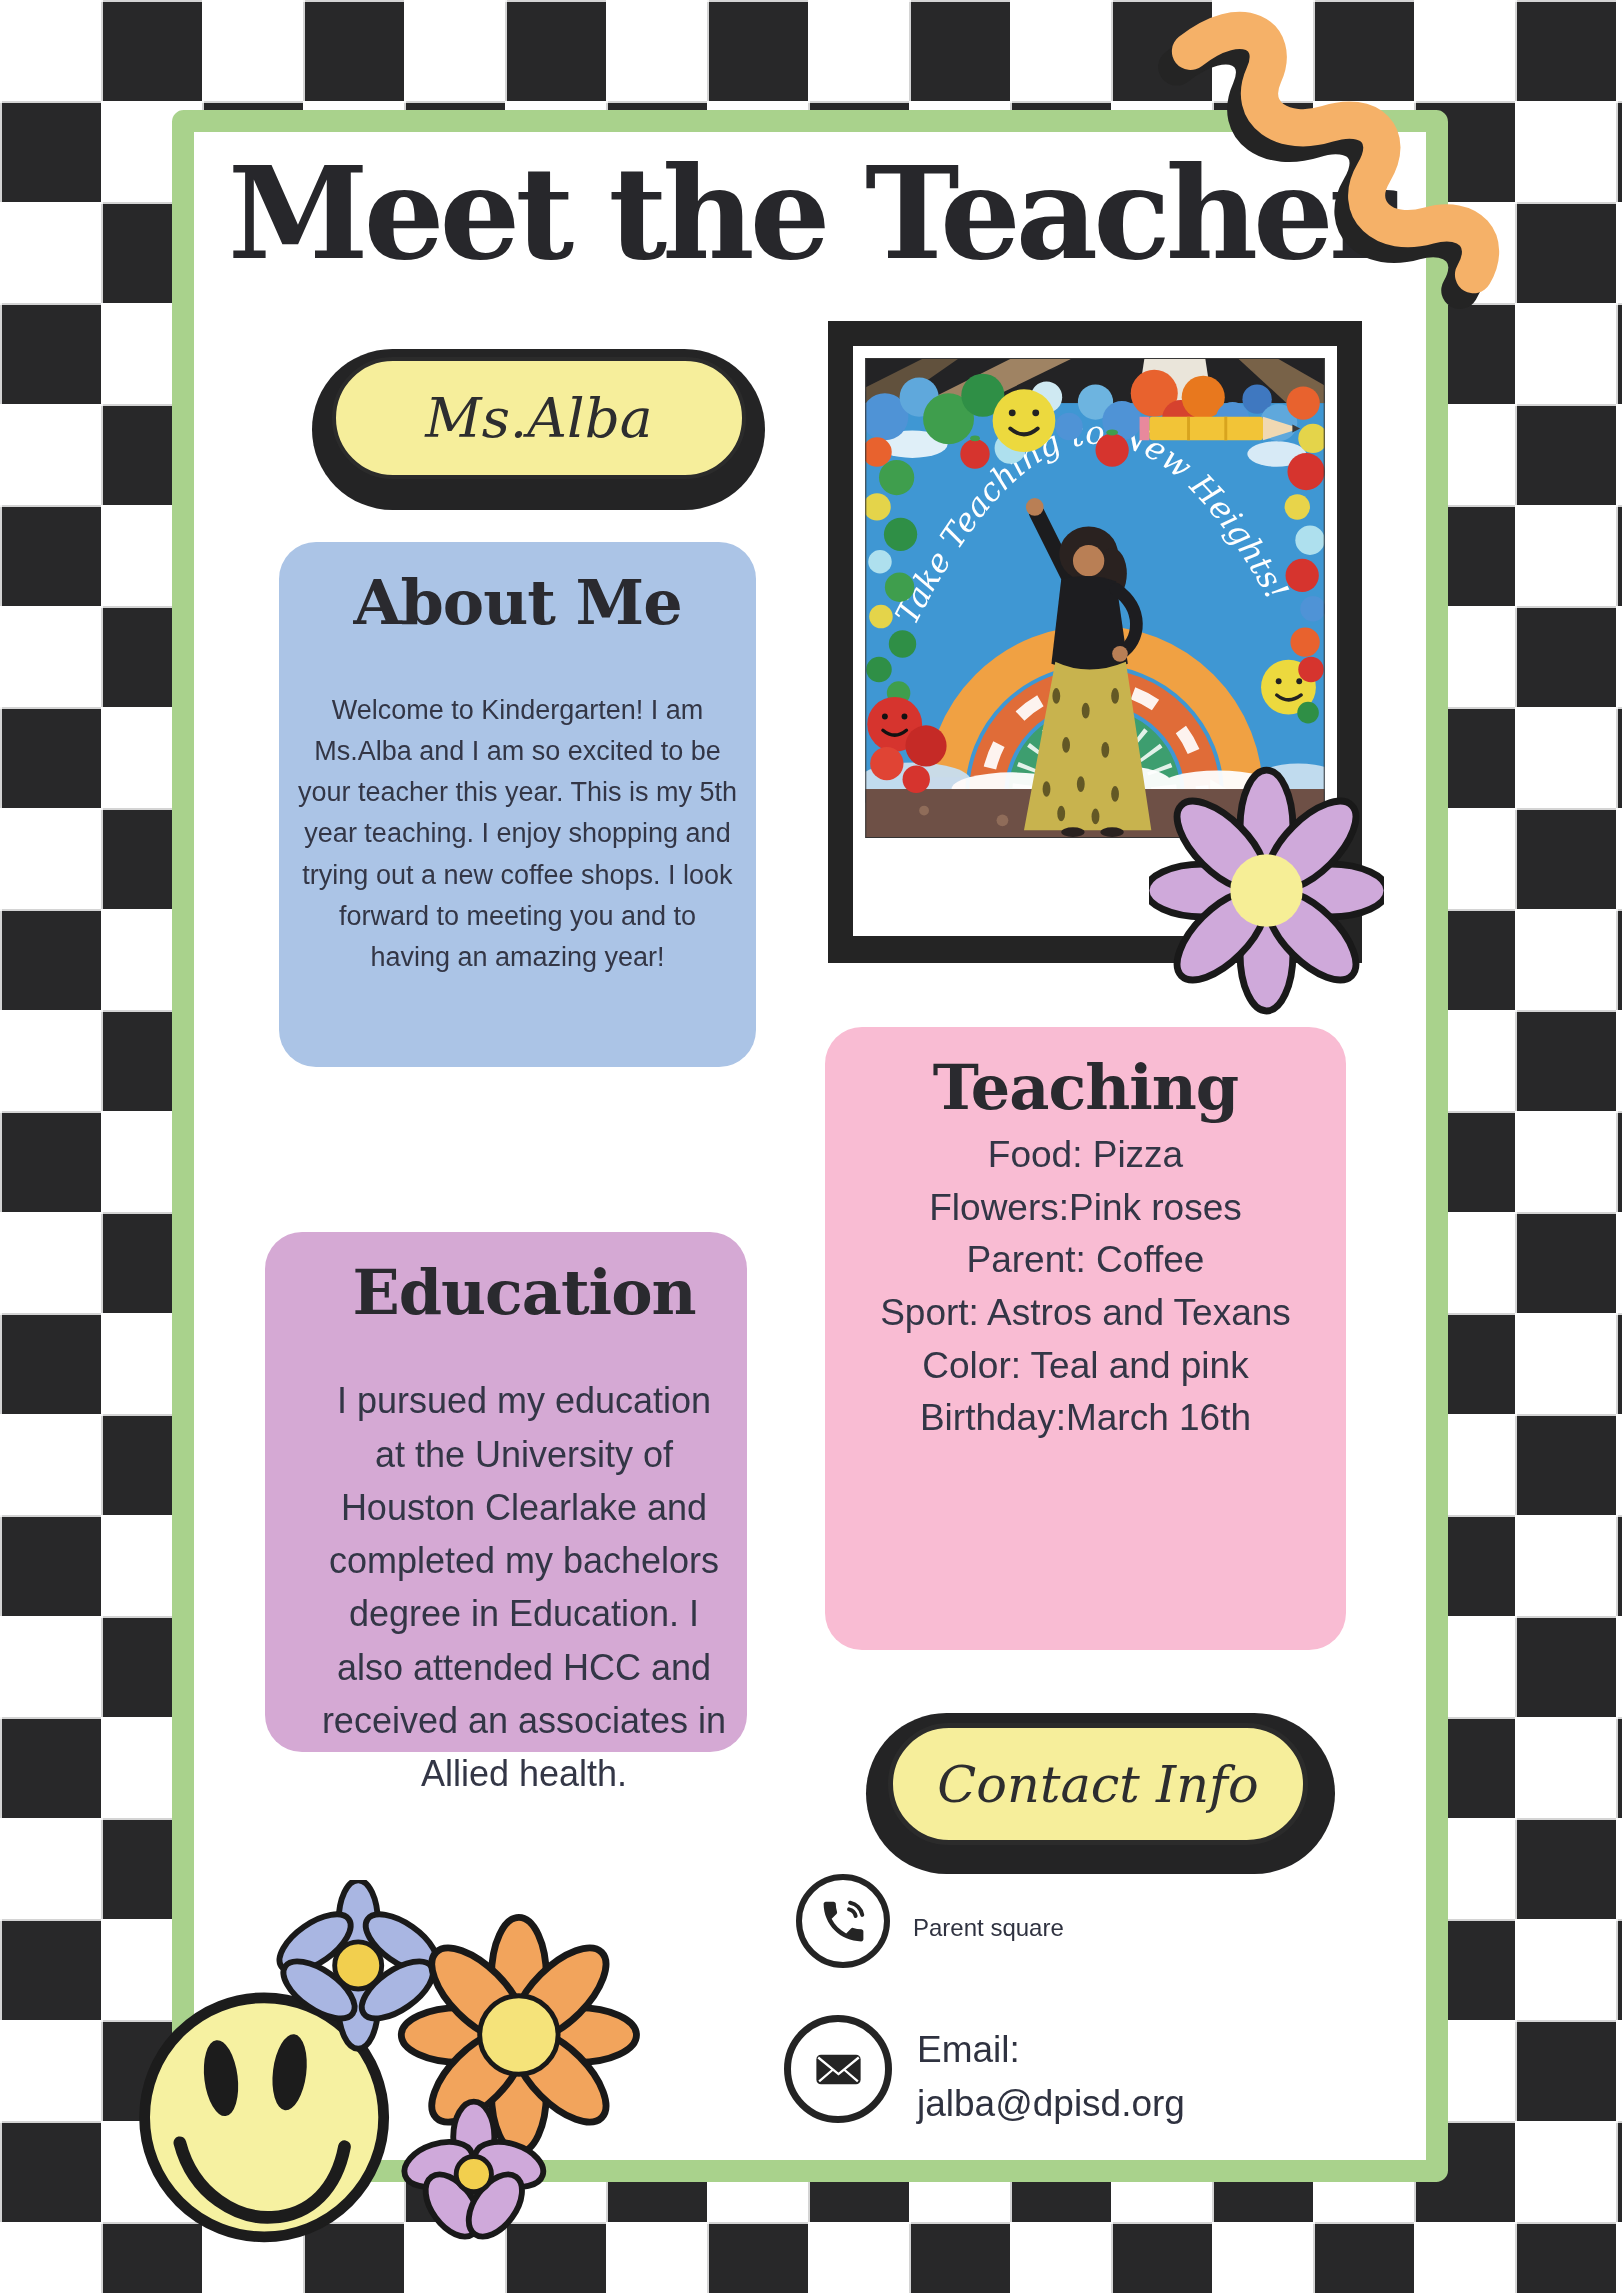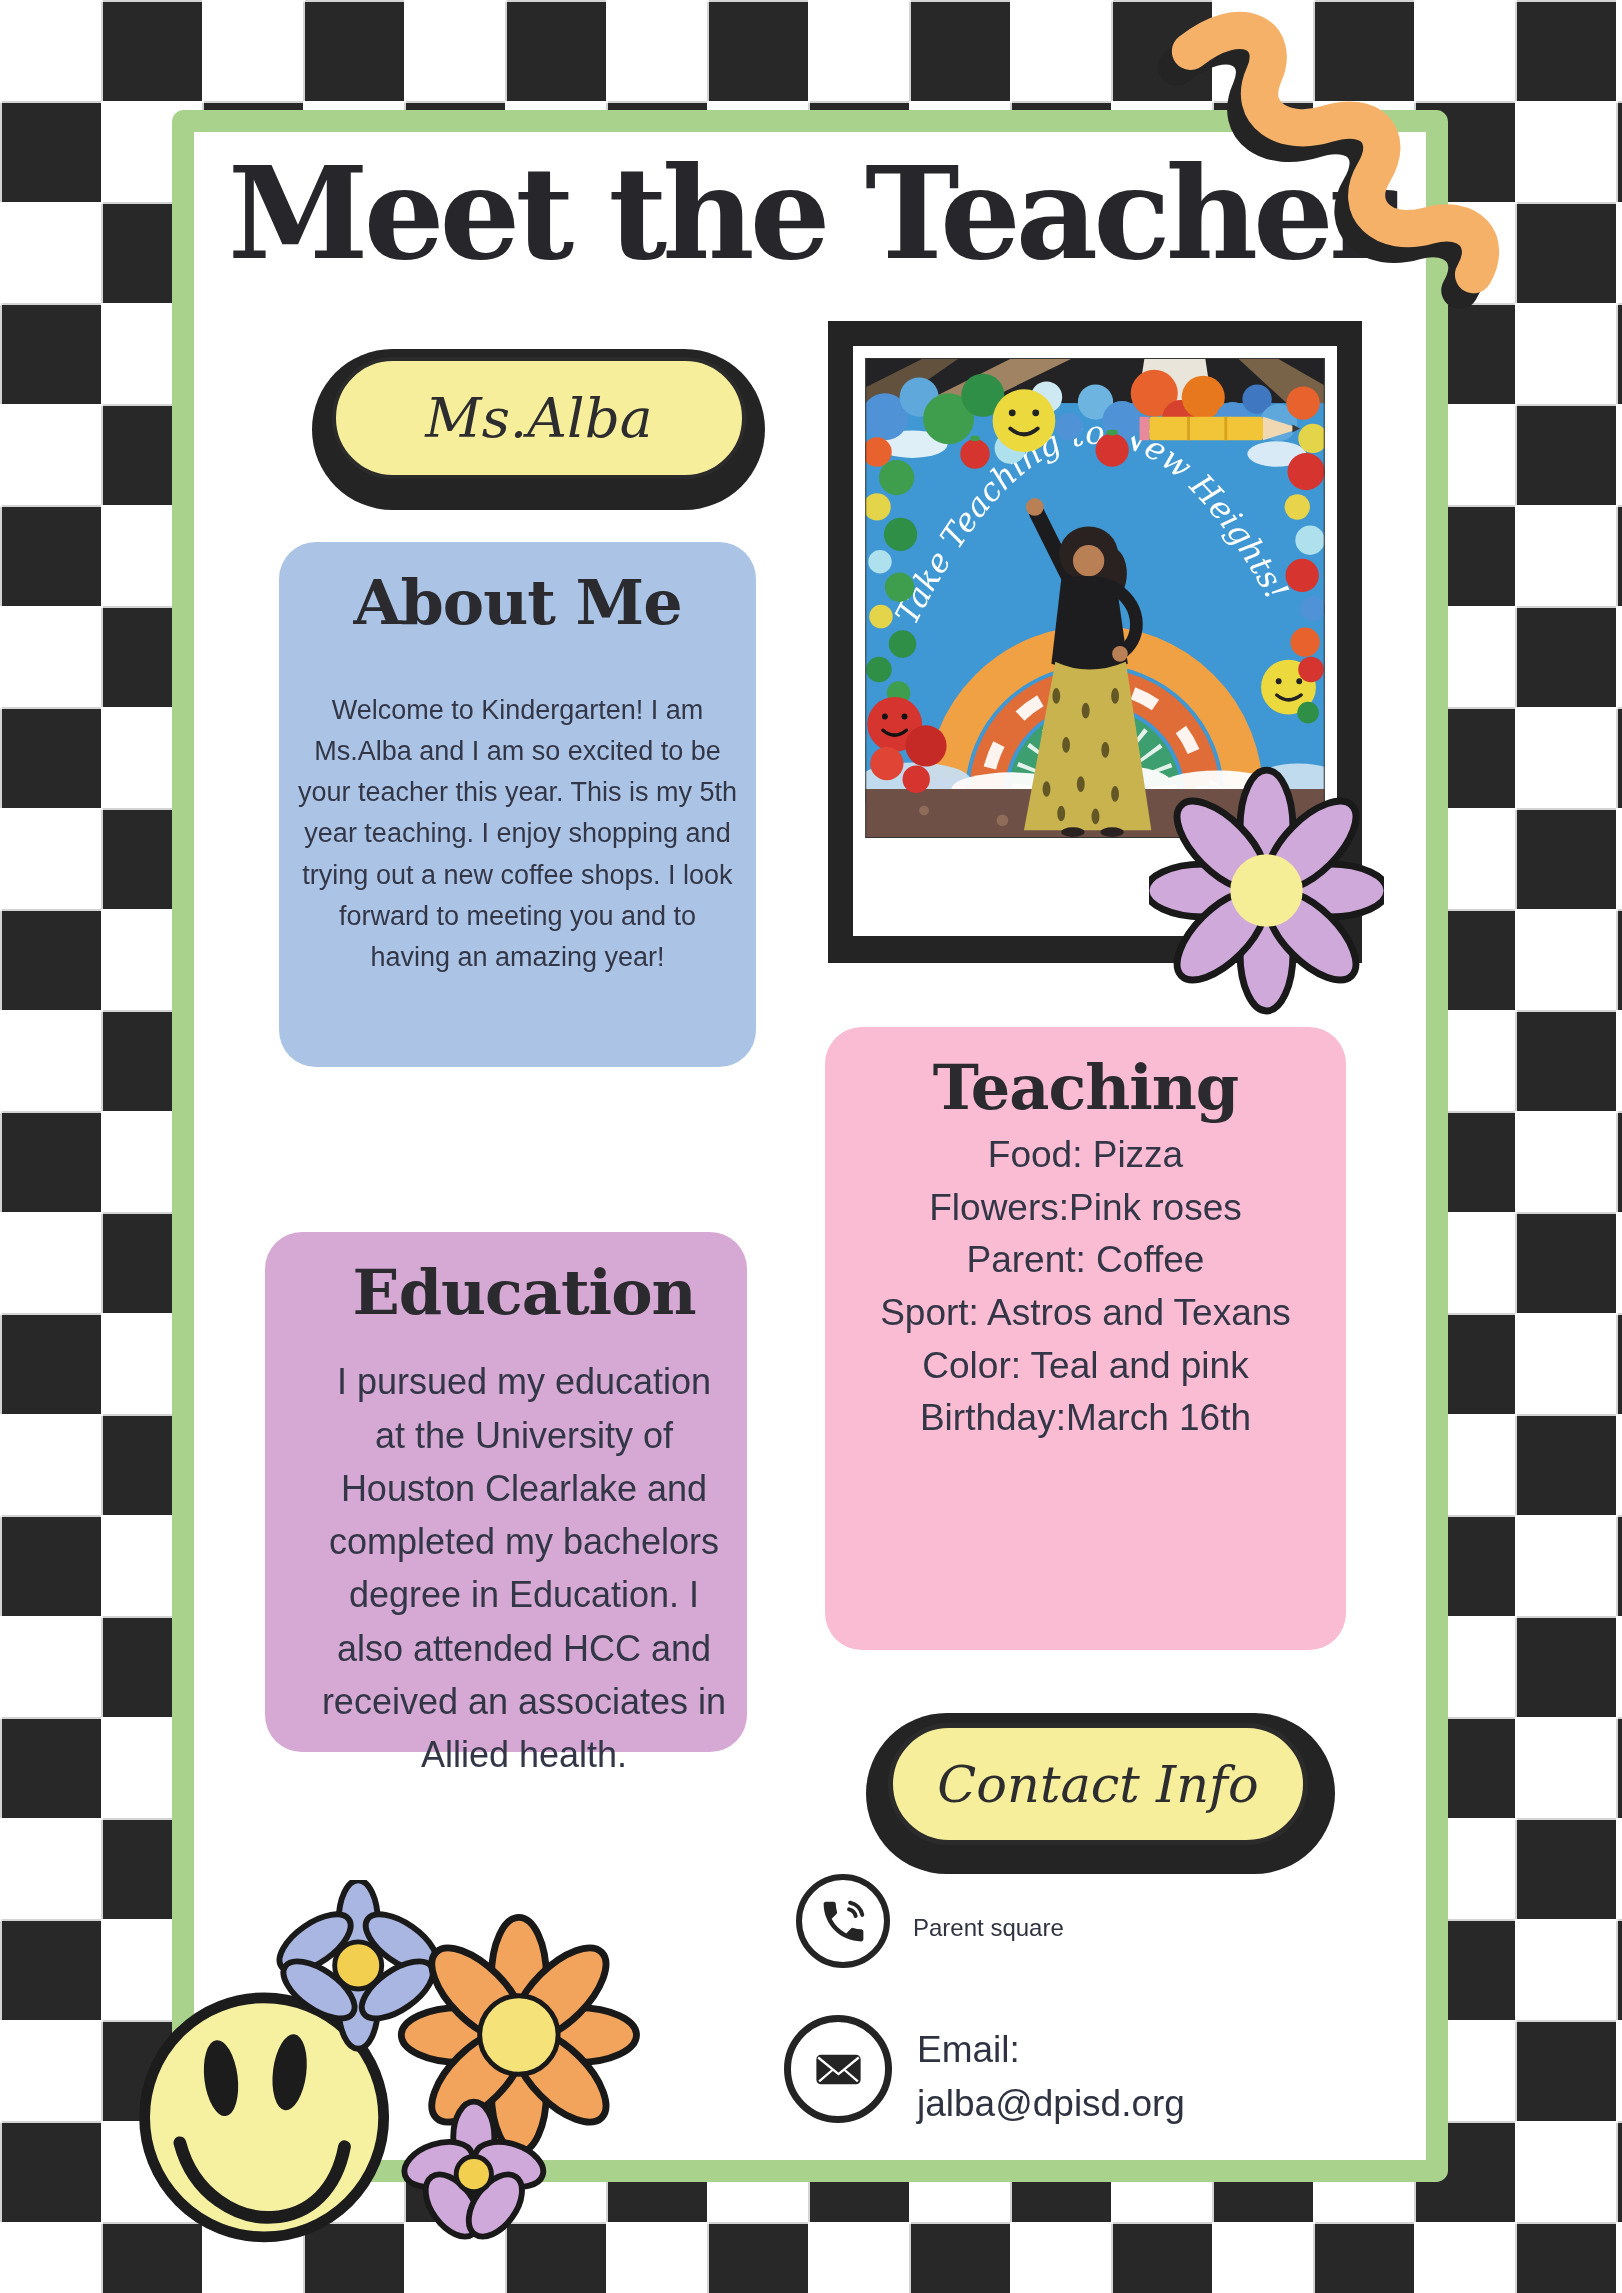--- a/index.html
+++ b/index.html
@@ -248,21 +248,21 @@
     <circle cx="120" cy="127" r="37" fill="#f6ee96"></circle>
   </svg>
 
   <div class="abs card about-card">
     <h2>About Me</h2>
     <div class="body">Welcome to Kindergarten! I am Ms.Alba and I am so excited to be your teacher this year. This is my 5th year teaching.  I enjoy shopping and trying out a new coffee shops. I look forward to meeting you and to having an amazing year!</div>
   </div>
 
   <div class="abs card edu-card">
     <h2>Education</h2>
-    <div class="body" style="margin-top:21px;">I pursued my education at the University of Houston Clearlake and completed my bachelors degree in Education. I also attended HCC and received an associates in Allied health.</div>
+    <div class="body" style="margin-top:40px;">I pursued my education at the University of Houston Clearlake and completed my bachelors degree in Education. I also attended HCC and received an associates in Allied health.</div>
   </div>
 
   <div class="abs card fav-card">
     <h2>Teaching</h2>
     <div class="body">
       <div>Food: Pizza</div>
       <div>Flowers:Pink roses</div>
       <div>Parent: Coffee</div>
       <div>Sport: Astros and Texans</div>
       <div>Color: Teal and pink</div>

